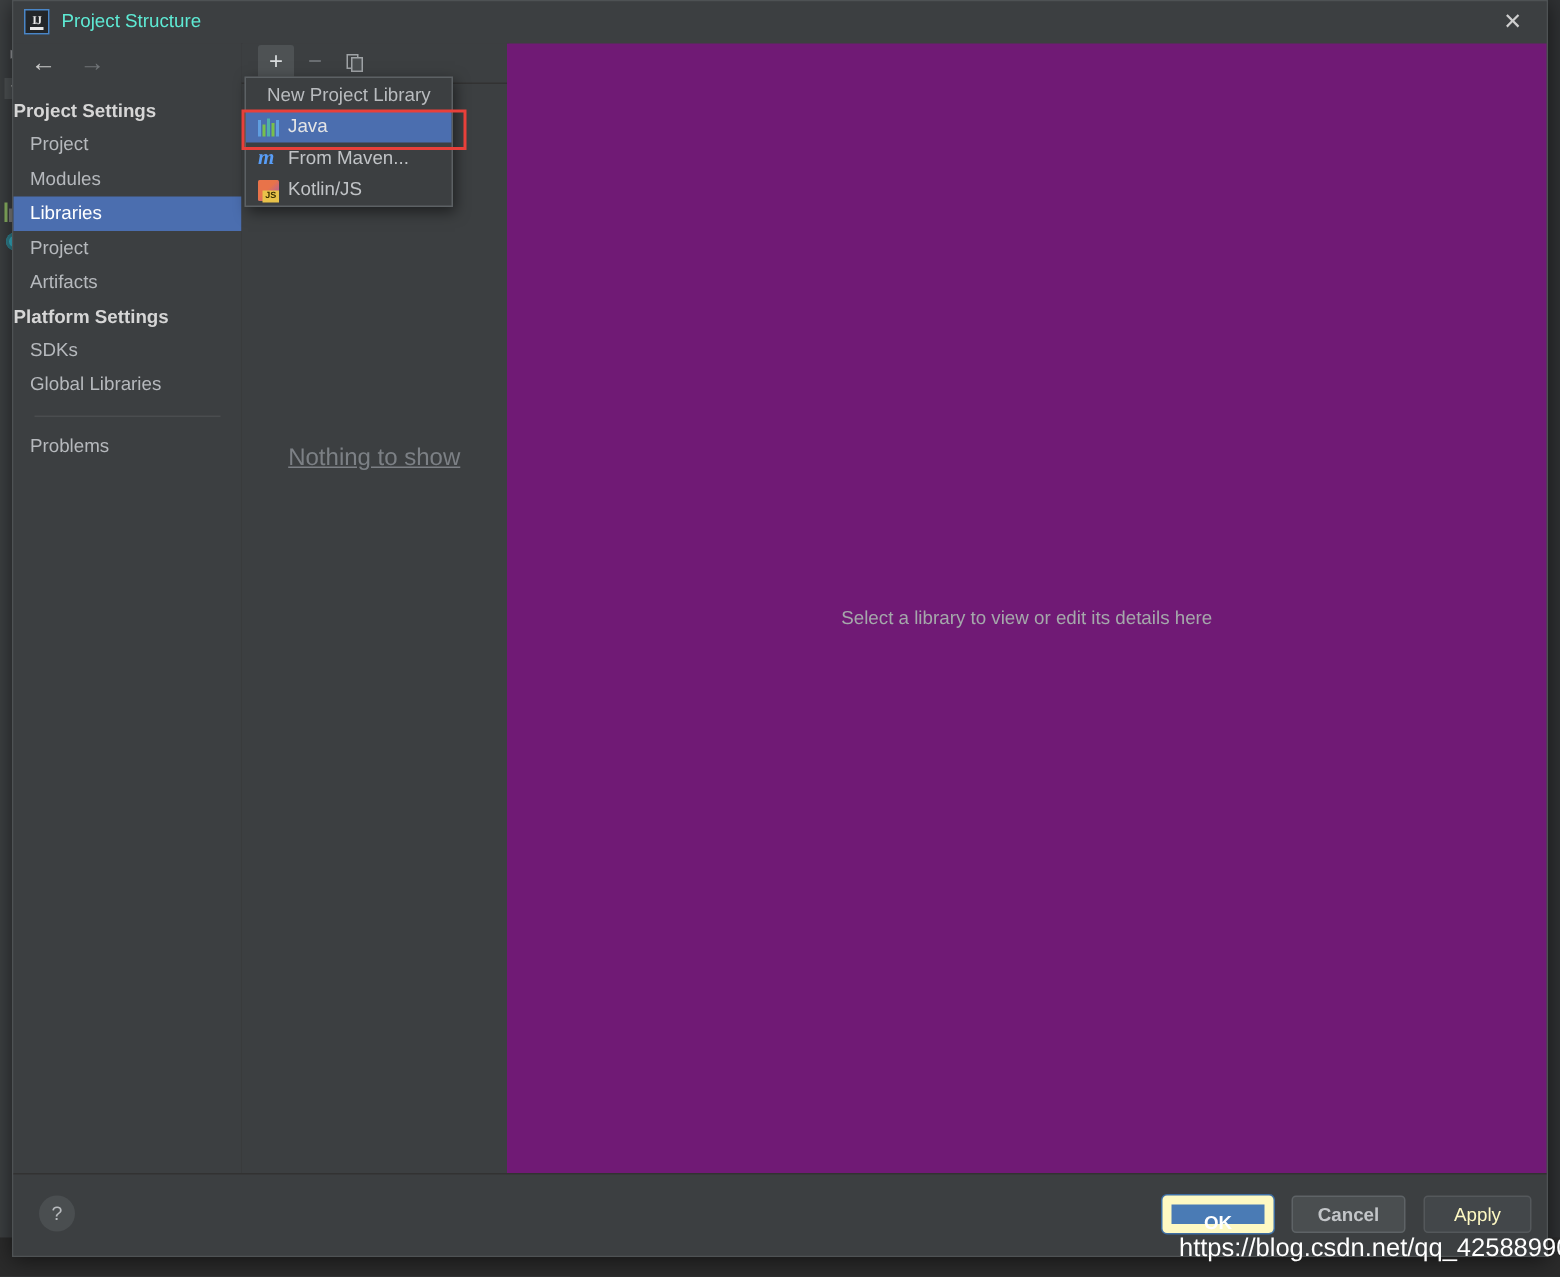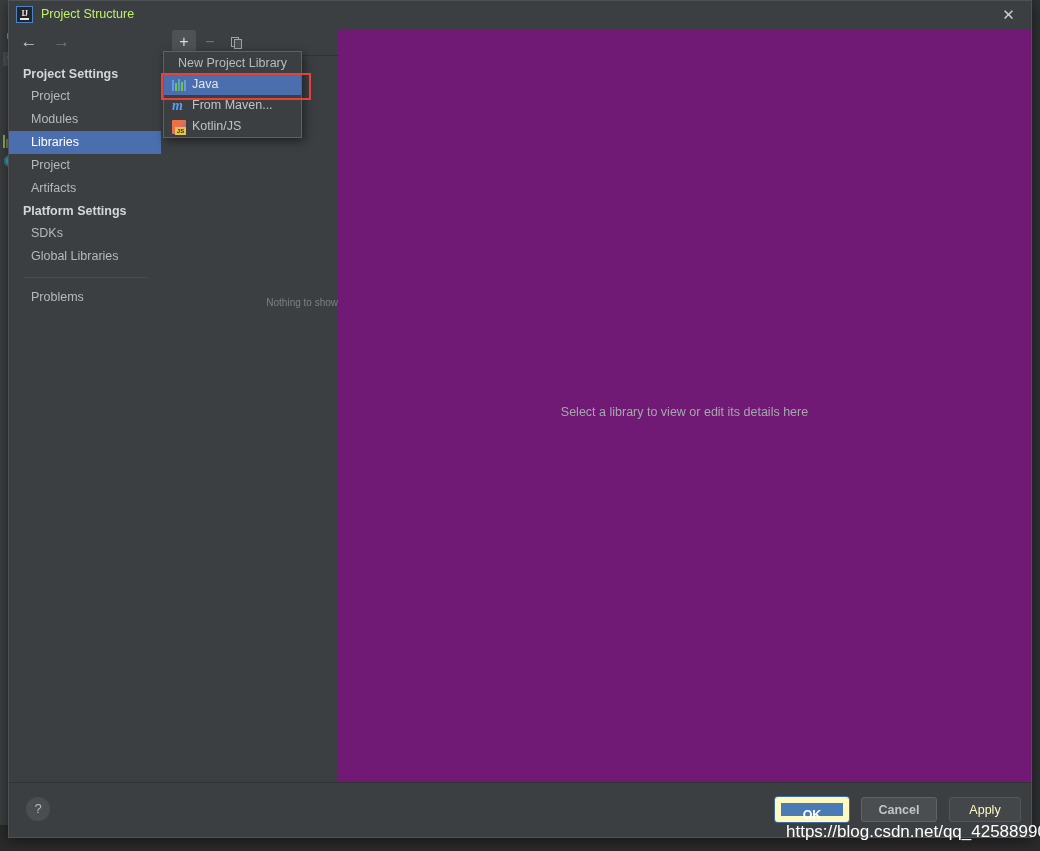--- a/index.html
+++ b/index.html
@@ -131,21 +131,21 @@
     content: "";
     position: absolute;
     left: 3px; bottom: 2px;
     width: 9px; height: 2px;
     background: #e8e8e8;
   }
   .title-text {
     position: absolute;
     left: 32px; top: 6px;
     font-size: 12.5px;
-    color: #bef264;
+    color: #5eead4;
   }
   .close-btn {
     position: absolute;
     right: 0; top: 0;
     width: 45px; height: 28px;
     color: #cfcfcf;
     font-size: 15px;
     text-align: center;
     line-height: 28px;
     cursor: default;
@@ -180,29 +180,28 @@
     line-height: 26px;
     vertical-align: top;
   }
   .nav-back { color: #c8c8c8; }
   .nav-fwd  { color: #6f7376; }
 
   .tree { margin-top: 8px; }
   .tree-group {
     height: 22px;
     line-height: 22px;
-    padding-left: 14px;
     font-size: 12.5px;
     font-weight: bold;
     color: #d6d6d6;
   }
   .tree-item {
     height: 23px;
     line-height: 23px;
-    padding-left: 22px;
+    padding-left: 11px;
     font-size: 12.5px;
     color: #b6b9bd;
   }
   .tree-item.selected {
     background: #4b6eaf;
     color: #ffffff;
   }
   .tree-sep {
     margin: 9px 14px 8px 14px;
     height: 1px;
@@ -259,23 +258,24 @@
     position: absolute;
     left: 0; top: 26px;
     width: 100%;
     height: 1px;
     background: #323232;
   }
   .nothing-to-show {
     position: absolute;
     left: 0; top: 268px;
     width: 100%;
-    text-align: right;
-    font-size: 10px;
+    text-align: center;
+    font-size: 16px;
     color: #7c8085;
+    text-decoration: underline;
   }
 
   
   .detail-panel {
     position: absolute;
     left: 329px; top: 0;
     right: 0; height: 100%;
     background: #701a75;
   }
   .detail-hint {

